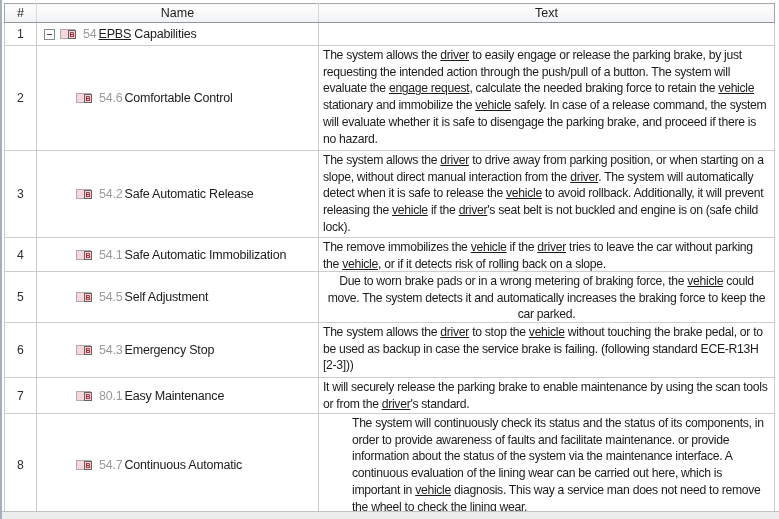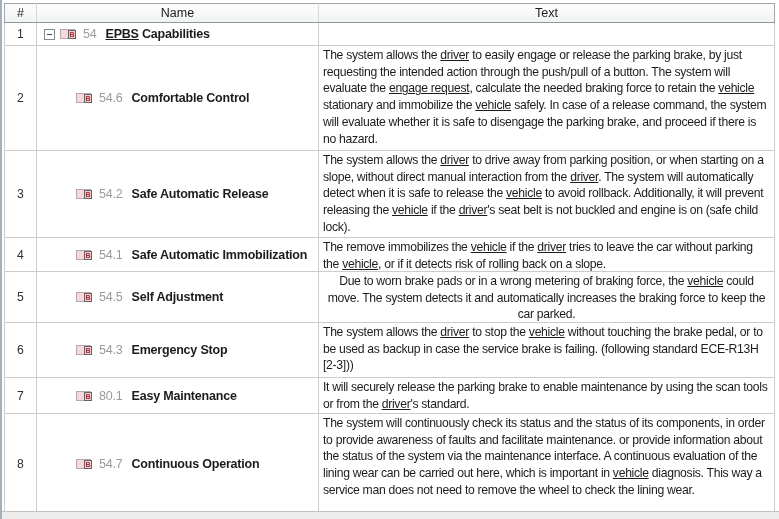--- a/index.html
+++ b/index.html
@@ -40,38 +40,38 @@
   .indent{width:32px;flex:none;}
   .req-icon{
     position:relative;width:15px;height:10px;box-sizing:border-box;flex:none;
     background:#f8d7db;border:1px solid #b5a9ab;margin-right:8px;
   }
   .req-icon .badge{
     position:absolute;right:-2px;top:0px;width:8px;height:9px;box-sizing:border-box;
     background:#f5cdd3;border:1px solid #646464;
     color:#a02c3c;font-size:7px;font-weight:bold;line-height:7px;text-align:center;
   }
-  .obj-id{color:#9a9a9a;margin-right:9px;letter-spacing:-0.2px;white-space:nowrap;text-align:right;}
-  .obj-name{letter-spacing:-0.2px;white-space:nowrap;font-weight:bold;}
+  .obj-id{color:#9a9a9a;margin-right:2px;letter-spacing:-0.2px;white-space:nowrap;text-align:right;}
+  .obj-name{letter-spacing:-0.2px;white-space:nowrap;}
   td.text-cell{vertical-align:top;}
   .text-inner{
     padding:1px 4px 0 4px;
     font-size:12.2px;line-height:16.7px;letter-spacing:-0.3px;
     overflow:hidden;
   }
   span.u{text-decoration:underline;}
   
   tr.r1{height:23px;}
   tr.r2{height:105px;} tr.r2 .text-inner{max-height:103px;}
   tr.r3{height:87px;}  tr.r3 .text-inner{max-height:85px;}
   tr.r4{height:33px;}  tr.r4 .text-inner{max-height:32px;}
   tr.r5{height:50px;}  tr.r5 .text-inner{max-height:49px;text-align:center;}
   tr.r6{height:55px;}  tr.r6 .text-inner{max-height:53px;}
   tr.r7{height:36px;}  tr.r7 .text-inner{max-height:35px;}
-  tr.r8{height:100px;} tr.r8 .text-inner{max-height:100px;}
+  tr.r8{height:100px;} tr.r8 .text-inner{max-height:100px;margin-left:29px;}
   .bottom-strip{
     position:absolute;left:2px;right:0;bottom:0;height:7px;
     background:#ededed;border-top:1px solid #c2c2c2;
   }
 </style>
 </head>
 <body>
 
 <div class="frame-left"></div>
 
@@ -206,21 +206,21 @@
         </tr>
         <tr class="r8">
           <td class="num-cell">8</td>
           <td class="name-cell">
             <div class="name-wrap">
               <span class="indent"></span>
               <span class="req-icon">
                 <span class="badge">B</span>
               </span>
               <span class="obj-id">54.7</span>
-              <span class="obj-name"><span>Continuous Operation</span></span>
+              <span class="obj-name"><span>Continuous Automatic</span></span>
             </div>
           </td>
           <td class="text-cell">
             <div class="text-inner"><span>The system will continuously check its status and the status of its components, in order to provide awareness of faults and facilitate maintenance. or provide information about the status of the system via the maintenance interface. A continuous evaluation of the lining wear can be carried out here, which is important in </span><span class="u">vehicle</span><span> diagnosis. This way a service man does not need to remove the wheel to check the lining wear.</span></div>
           </td>
         </tr>
       </tbody>
   </table>
 </div>
 

